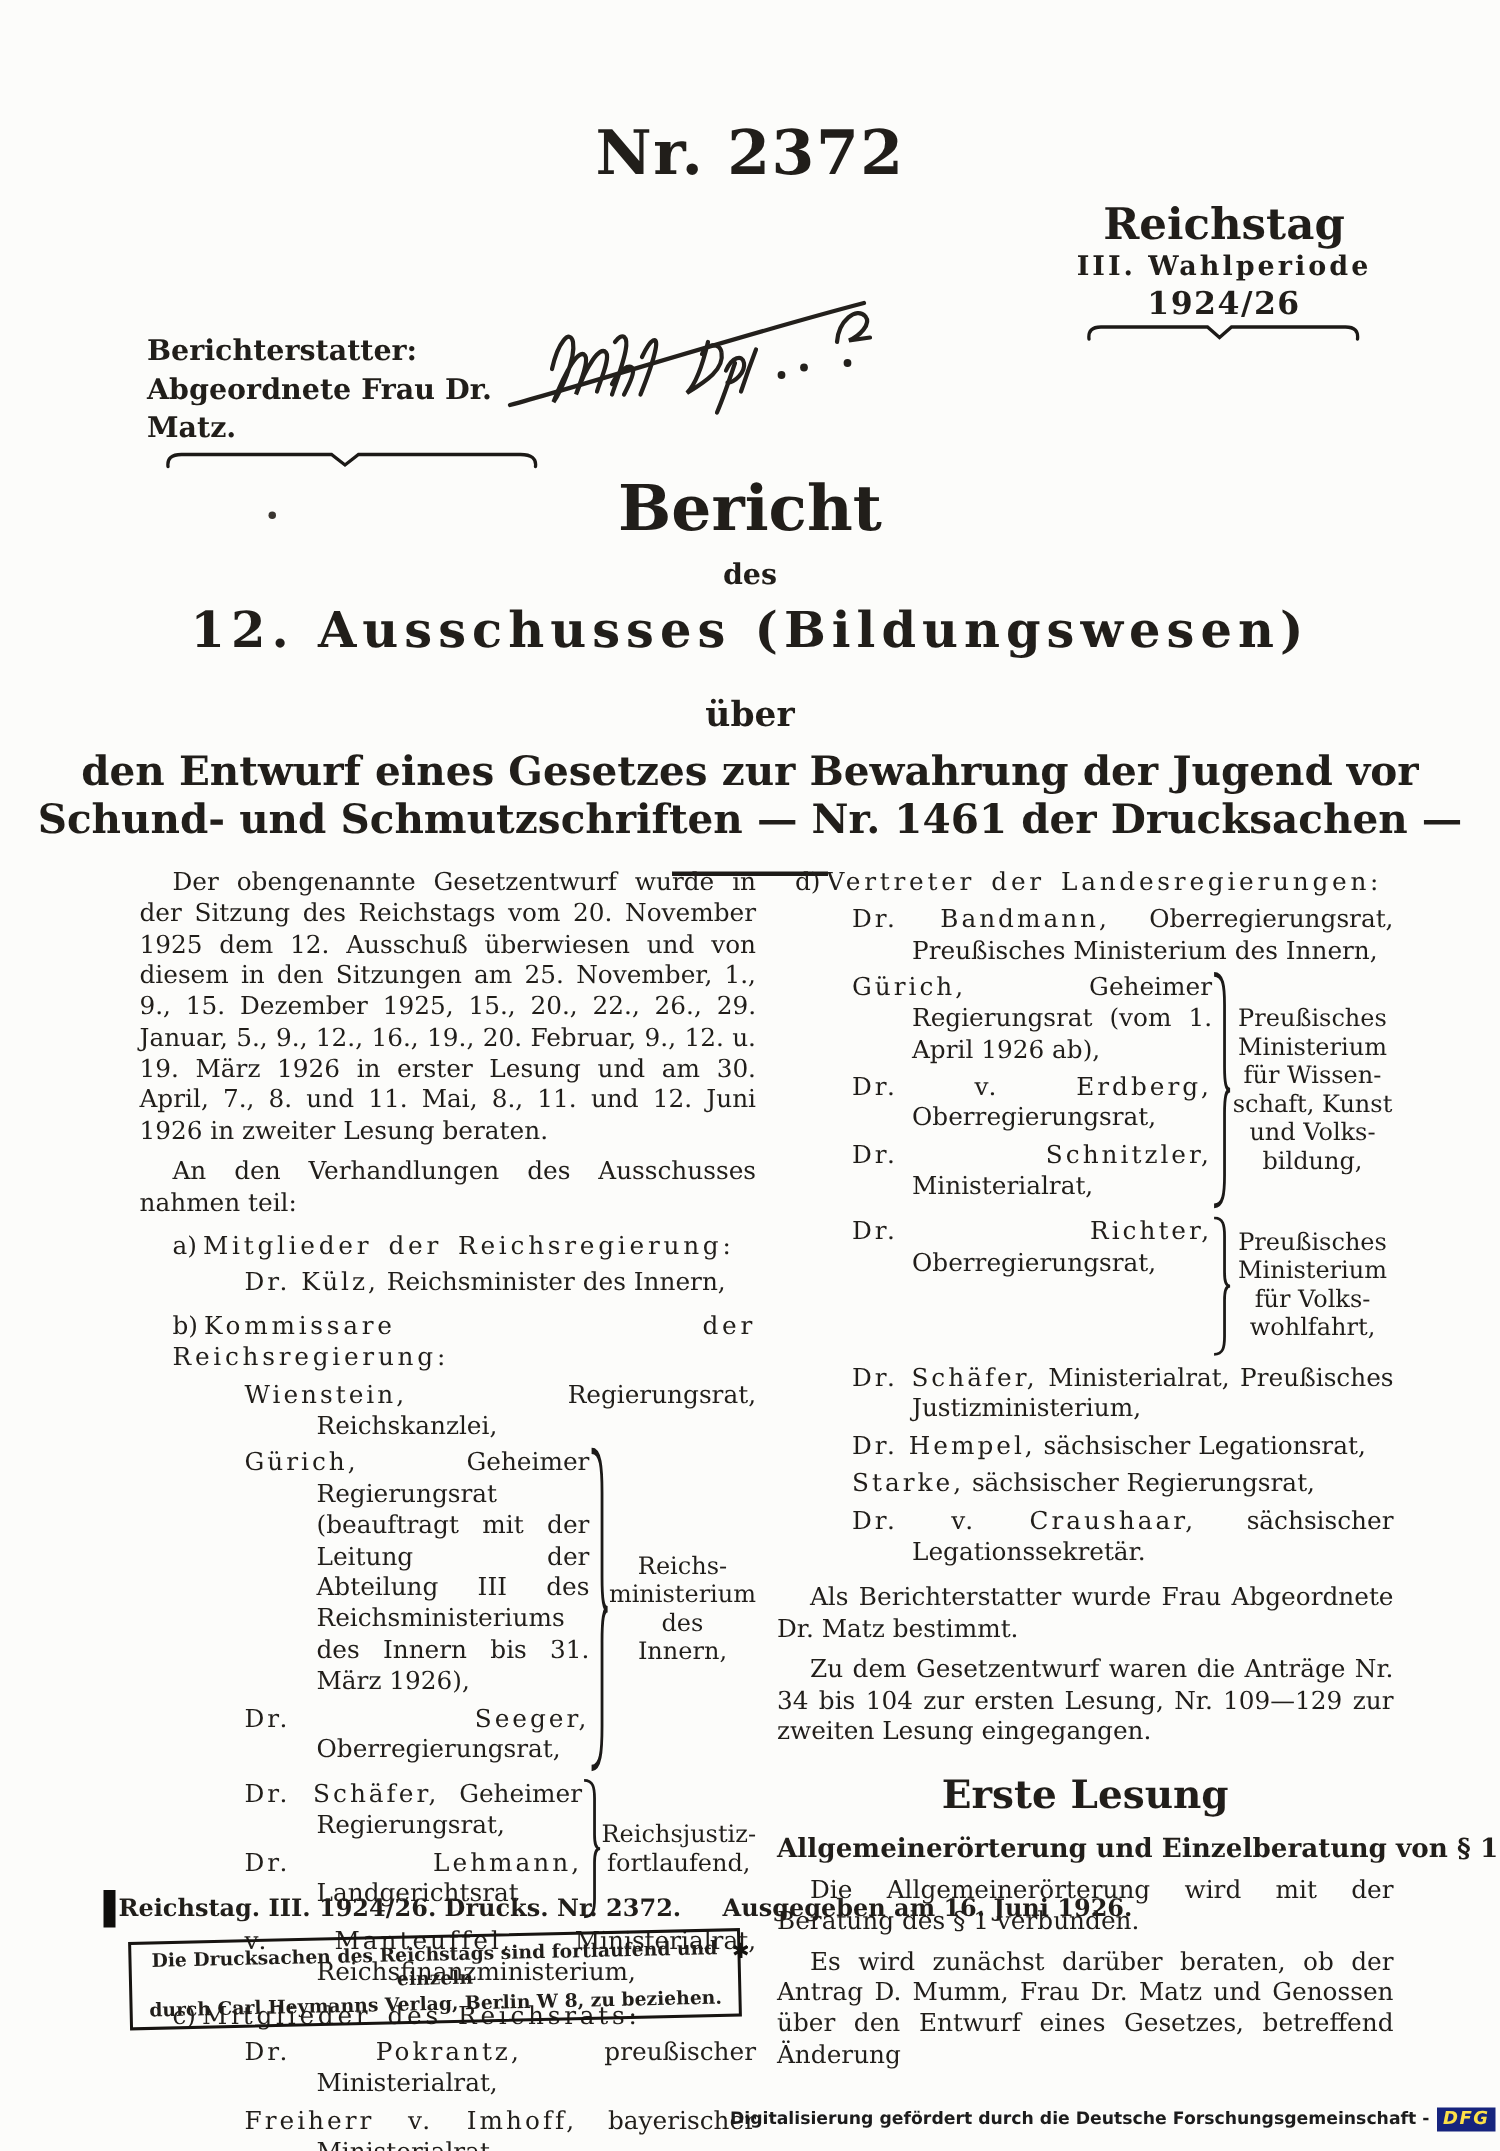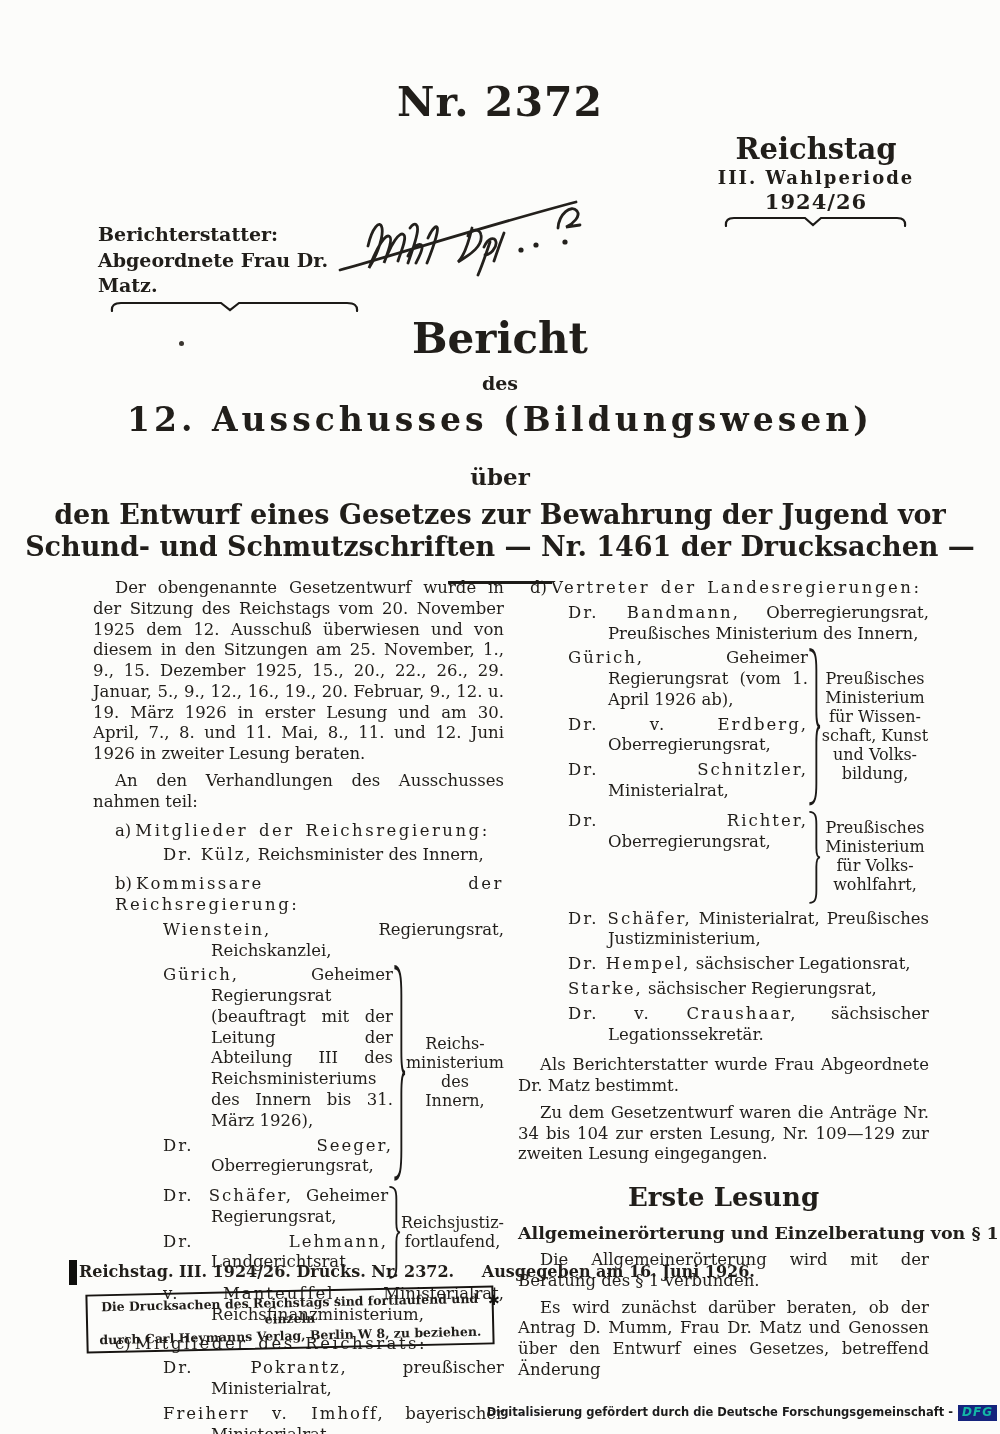--- a/index.html
+++ b/index.html
@@ -56,21 +56,21 @@
   
   .edge-mark{position:absolute;left:69px;top:1260px;width:8px;height:25px;background:#0f0e0c;}
   .imprint-line{position:absolute;top:1262px;left:79px;font-size:16px;font-weight:bold;white-space:nowrap;}
   .imprint-issued{margin-left:22px;text-align:center;}
   .foot-box{position:absolute;top:1290px;left:86px;width:392px;border:2.5px solid #171411;
             padding:3px 6px;text-align:center;font-size:12.5px;font-weight:bold;line-height:1.3;
             white-space:pre-line;transform:rotate(-1.3deg);}
   .foot-star{position:absolute;left:488px;top:1292px;font-size:14px;color:#14120f;}
   .dfg-line{position:absolute;right:3px;top:1405px;display:flex;align-items:flex-start;gap:5px;
             font-family:"DejaVu Sans",sans-serif;font-size:11.5px;font-weight:bold;color:#1c1c1c;}
-  .dfg-badge{background:#16247d;color:#14b8a6;font-style:italic;font-size:12px;
+  .dfg-badge{background:#16247d;color:#fde047;font-style:italic;font-size:12px;
              padding:0 4px 2px 4px;letter-spacing:1px;}
 </style>
 </head>
 <body>
 
 <div class="page">
 
   <div class="doc-number">Nr. 2372</div>
 
   <div class="reichstag-block">

